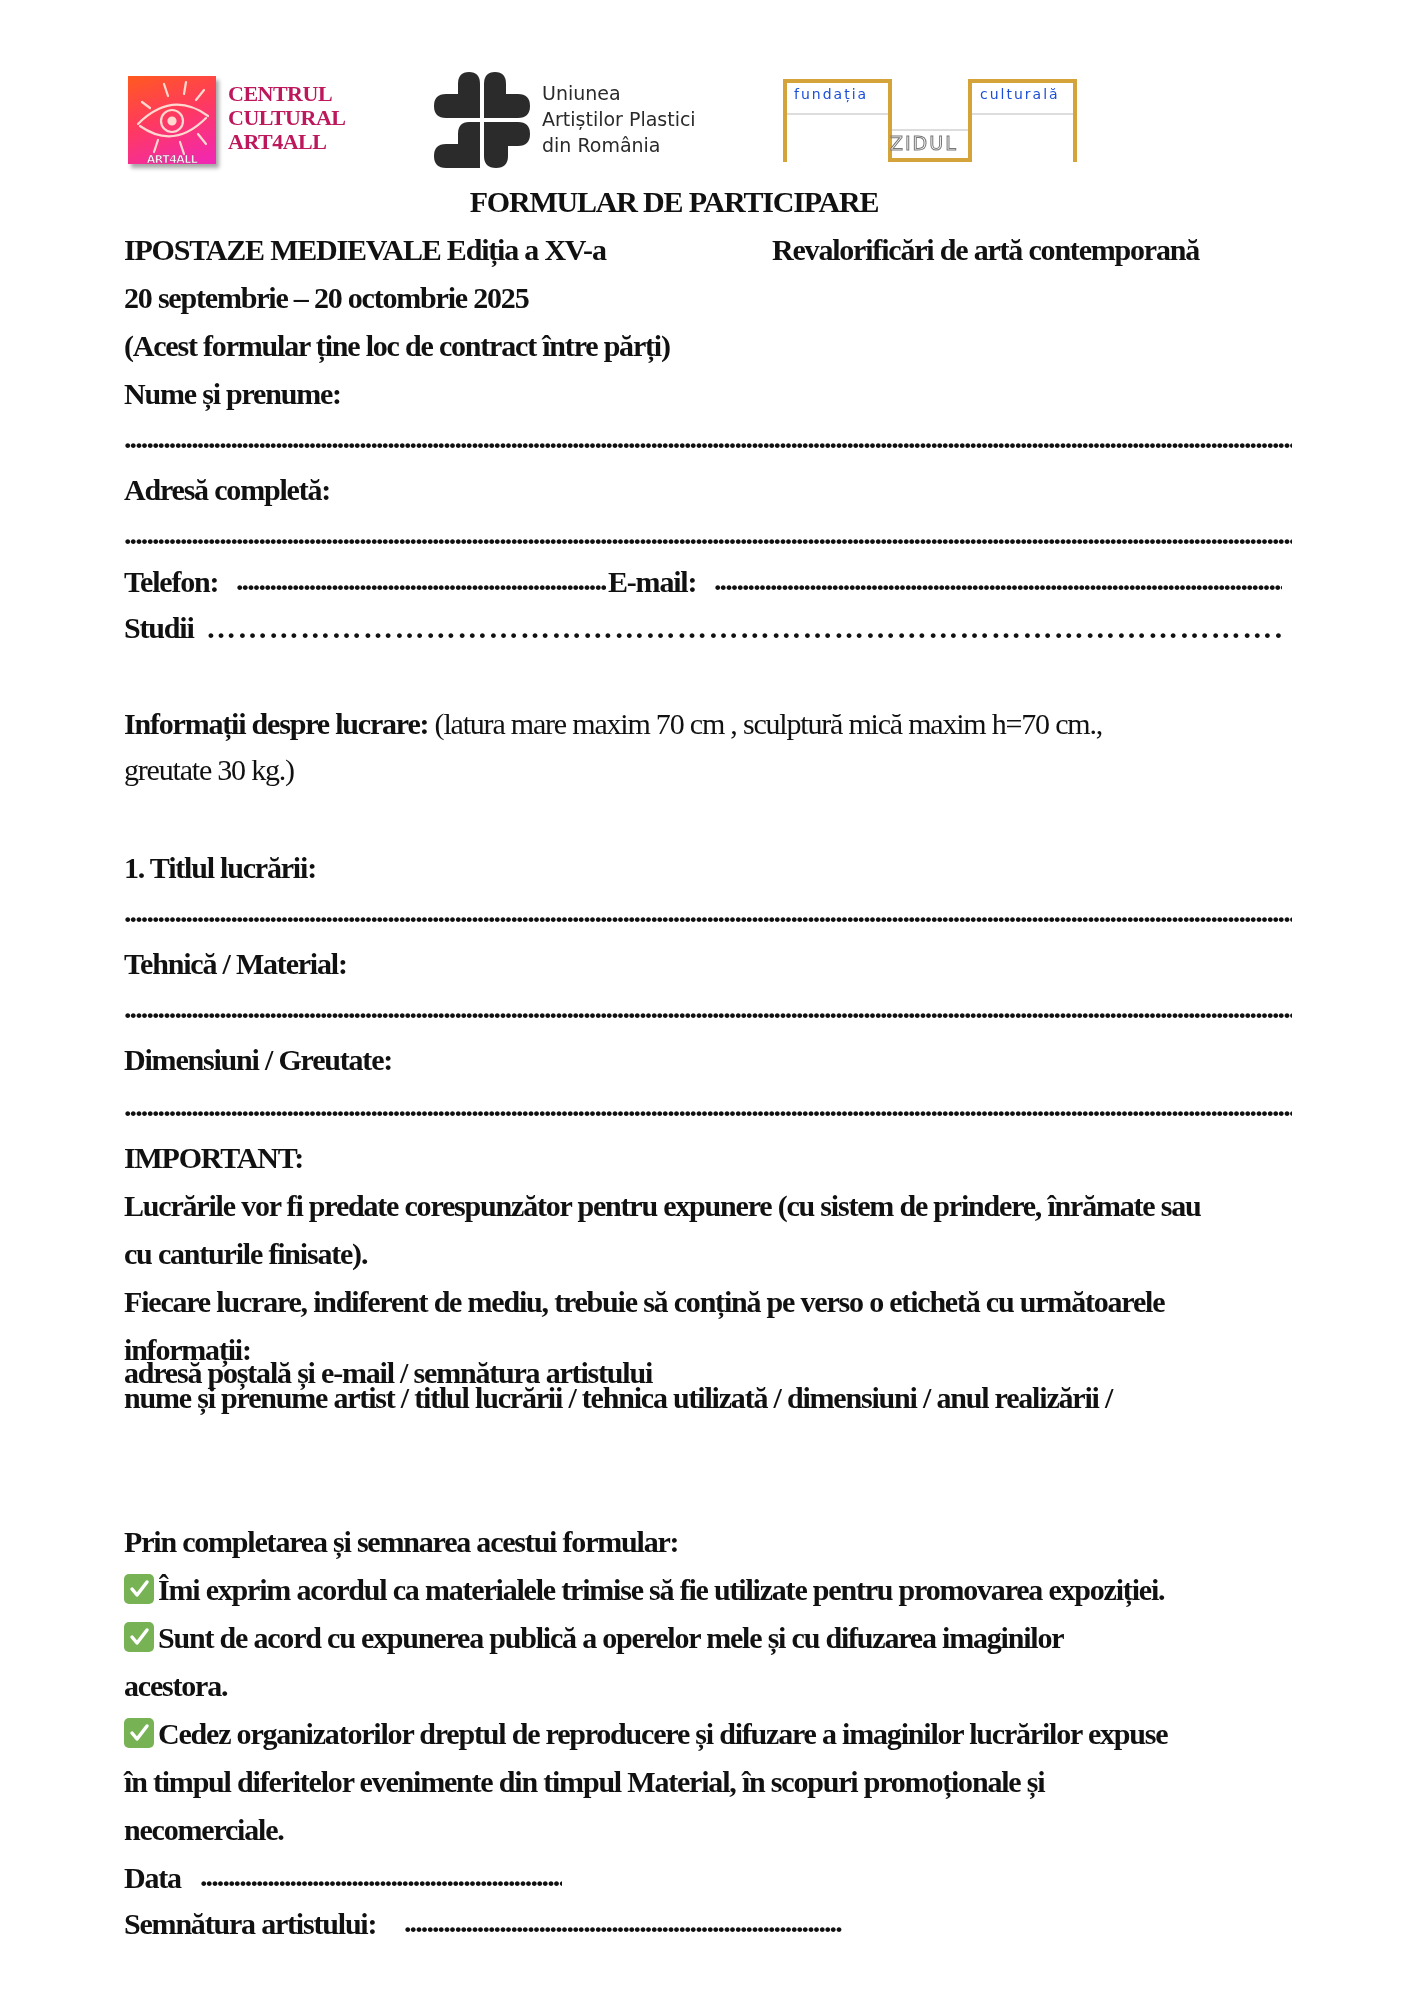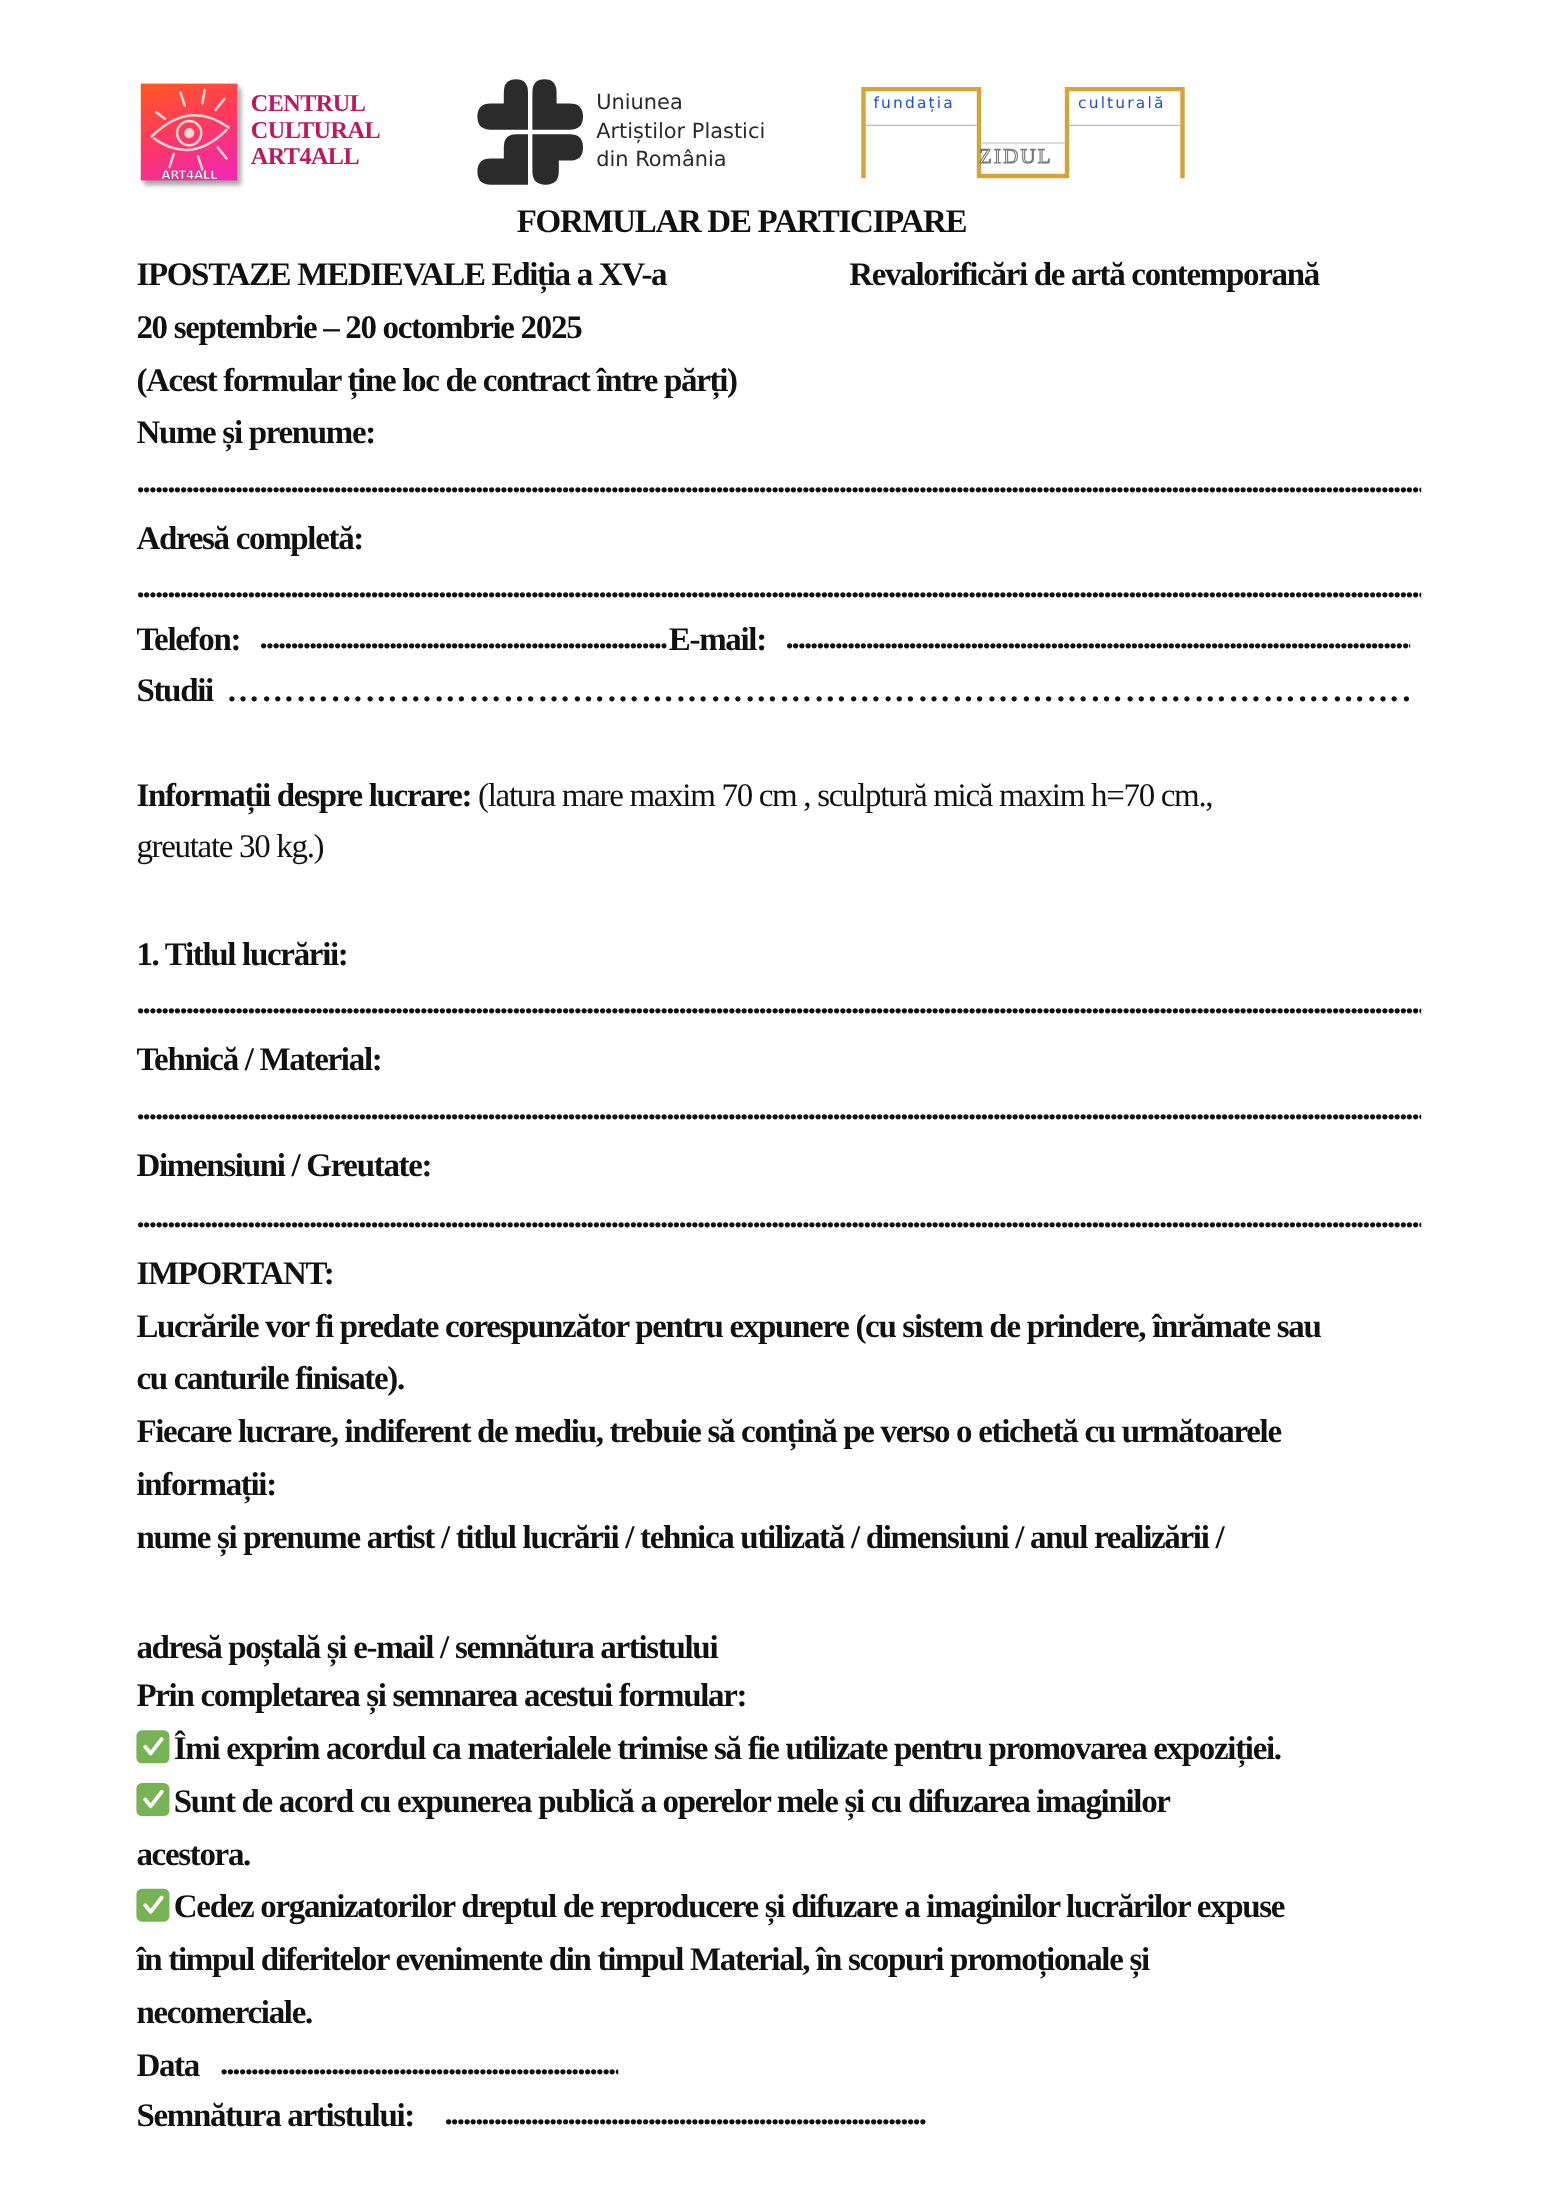--- a/index.html
+++ b/index.html
@@ -23,21 +23,21 @@
   .logo-uap { position: absolute; left: 308px; top: 0; width: 300px; height: 110px; }
   .uap-mark { position: absolute; left: 0; top: 0; }
   .uap-text { position: absolute; left: 110px; top: 10px; font-family: "DejaVu Sans", sans-serif;
     font-size: 19px; line-height: 26px; color: #2a2a2a; white-space: nowrap; }
 
   .logo-zidul { position: absolute; left: 656px; top: 6px; width: 320px; height: 90px; }
   .logo-zidul svg { position: absolute; left: 0; top: 0; }
   .z-text { position: absolute; font-family: "DejaVu Sans", sans-serif; font-size: 14px; color: #1d4ed8; letter-spacing: 2px; white-space: nowrap; }
   .z-fund { left: 14px; top: 10px; }
   .z-cult { left: 200px; top: 10px; }
-  .z-zidul { left: 110px; top: 56px; font-size: 19px; color: #fff; -webkit-text-stroke: 1px #777; letter-spacing: 2px; font-family: Liberation Serif, serif; }
+  .z-zidul { left: 110px; top: 56px; font-size: 19px; color: #fff; -webkit-text-stroke: 1px #777; letter-spacing: 2px; }
 
   
   .doc { position: absolute; left: 124px; top: 180px; width: 1180px;
     font-family: "Liberation Serif", serif; font-size: 30px; color: #111; letter-spacing: -1.2px; }
   .line { position: absolute; left: 0; white-space: nowrap; line-height: 40px; }
   .b { font-weight: bold; text-align: center; }
   .n { font-weight: normal; }
   .title { left: 0; width: 1100px; text-align: center; font-weight: bold; }
   .dots { font-weight: bold; letter-spacing: -1.9px; overflow: hidden; }
   .check { display: inline-block; width: 30px; height: 30px; background: #77b255; border-radius: 5px;
@@ -164,21 +164,21 @@
     <div class="line dots" style="top:906px; width:1168px;">
       <span></span>................................................................................................................................................................................................................................................................................................................................
     </div>
 
     <div class="line b" style="top:958px;">IMPORTANT:</div>
     <div class="line b" style="top:1006px;">Lucrările vor fi predate corespunzător pentru expunere (cu sistem de prindere, înrămate sau</div>
     <div class="line b" style="top:1054px;">cu canturile finisate).</div>
     <div class="line b" style="top:1102px;">Fiecare lucrare, indiferent de mediu, trebuie să conțină pe verso o etichetă cu următoarele</div>
     <div class="line b" style="top:1150px;">informații:</div>
     <div class="line b" style="top:1198px;">nume și prenume artist / titlul  lucrării / tehnica utilizată / dimensiuni / anul realizării /</div>
-    <div class="line b" style="top:1298px;">adresă poștală și e-mail / semnătura artistului</div>
+    <div class="line b" style="top:1173px;">adresă poștală și e-mail / semnătura artistului</div>
 
     <div class="line b" style="top:1342px;">Prin completarea și semnarea acestui formular:</div>
 
     <div class="line b" style="top:1390px;">
       <span class="check">
         <svg width="30" height="30" viewBox="0 0 30 30">
             <path d="M8 15 L13 21 L23 8" fill="none" stroke="#fff" stroke-width="3.5" stroke-linecap="round" stroke-linejoin="round"></path>
           </svg>
       </span><span>Îmi exprim acordul ca materialele trimise să fie utilizate pentru promovarea expoziției.</span>
     </div>

